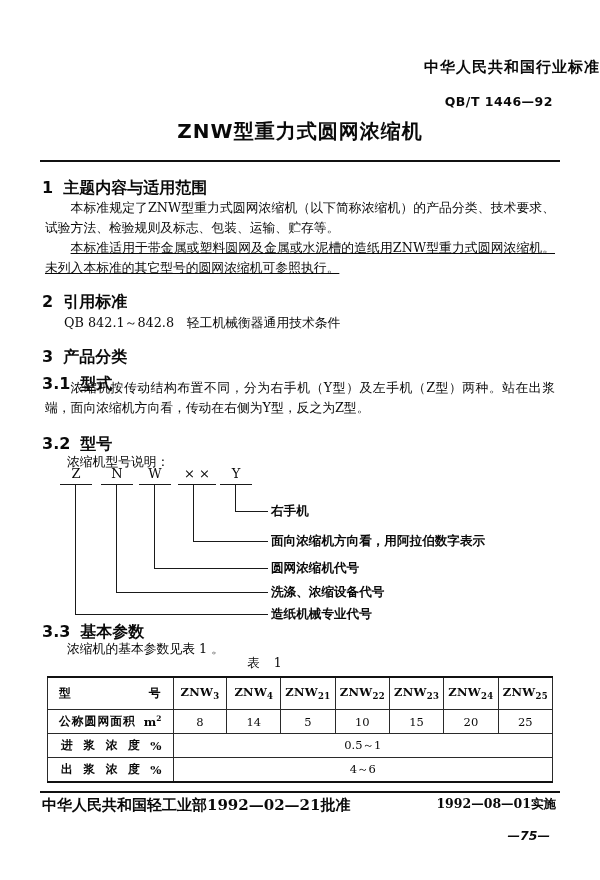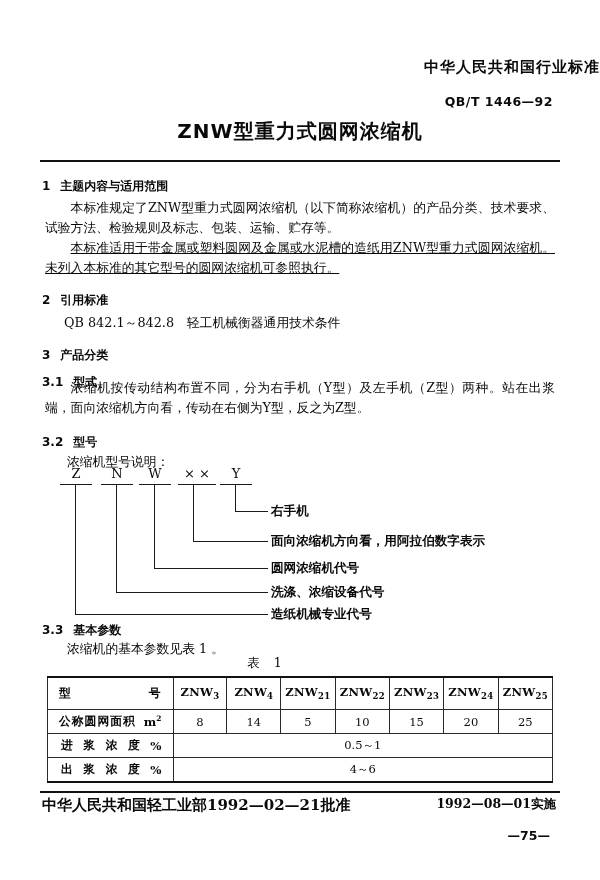--- a/index.html
+++ b/index.html
@@ -52,21 +52,21 @@
   .rule-top {
     position: absolute;
     left: 40px; top: 160px;
     width: 520px; height: 0;
     border-top: 2.2px solid #111;
   }
 
   
   .sec-head {
     position: absolute;
-    font-size: 12px;
+    font-size: 16px;
     font-weight: bold;
     white-space: nowrap;
   }
   .sec-num {
     display: inline-block;
     font-family: "DejaVu Sans", "Liberation Sans", sans-serif;
     margin-right: 10px;
   }
   .para {
     position: absolute;
@@ -193,20 +193,21 @@
     font-size: 12.5px;
     font-weight: bold;
     white-space: nowrap;
   }
   .page-no {
     position: absolute;
     right: 50px; top: 828px;
     font-size: 12.5px;
     font-weight: bold;
     font-family: "DejaVu Sans", "Liberation Sans", sans-serif;
+    font-style: italic;
   }
 </style>
 </head>
 <body>
 
 <div class="page">
 
   <div class="std-org">中华人民共和国行业标准</div>
   <div class="std-code">QB/T 1446—92</div>
   <div class="doc-title">ZNW型重力式圆网浓缩机</div>

